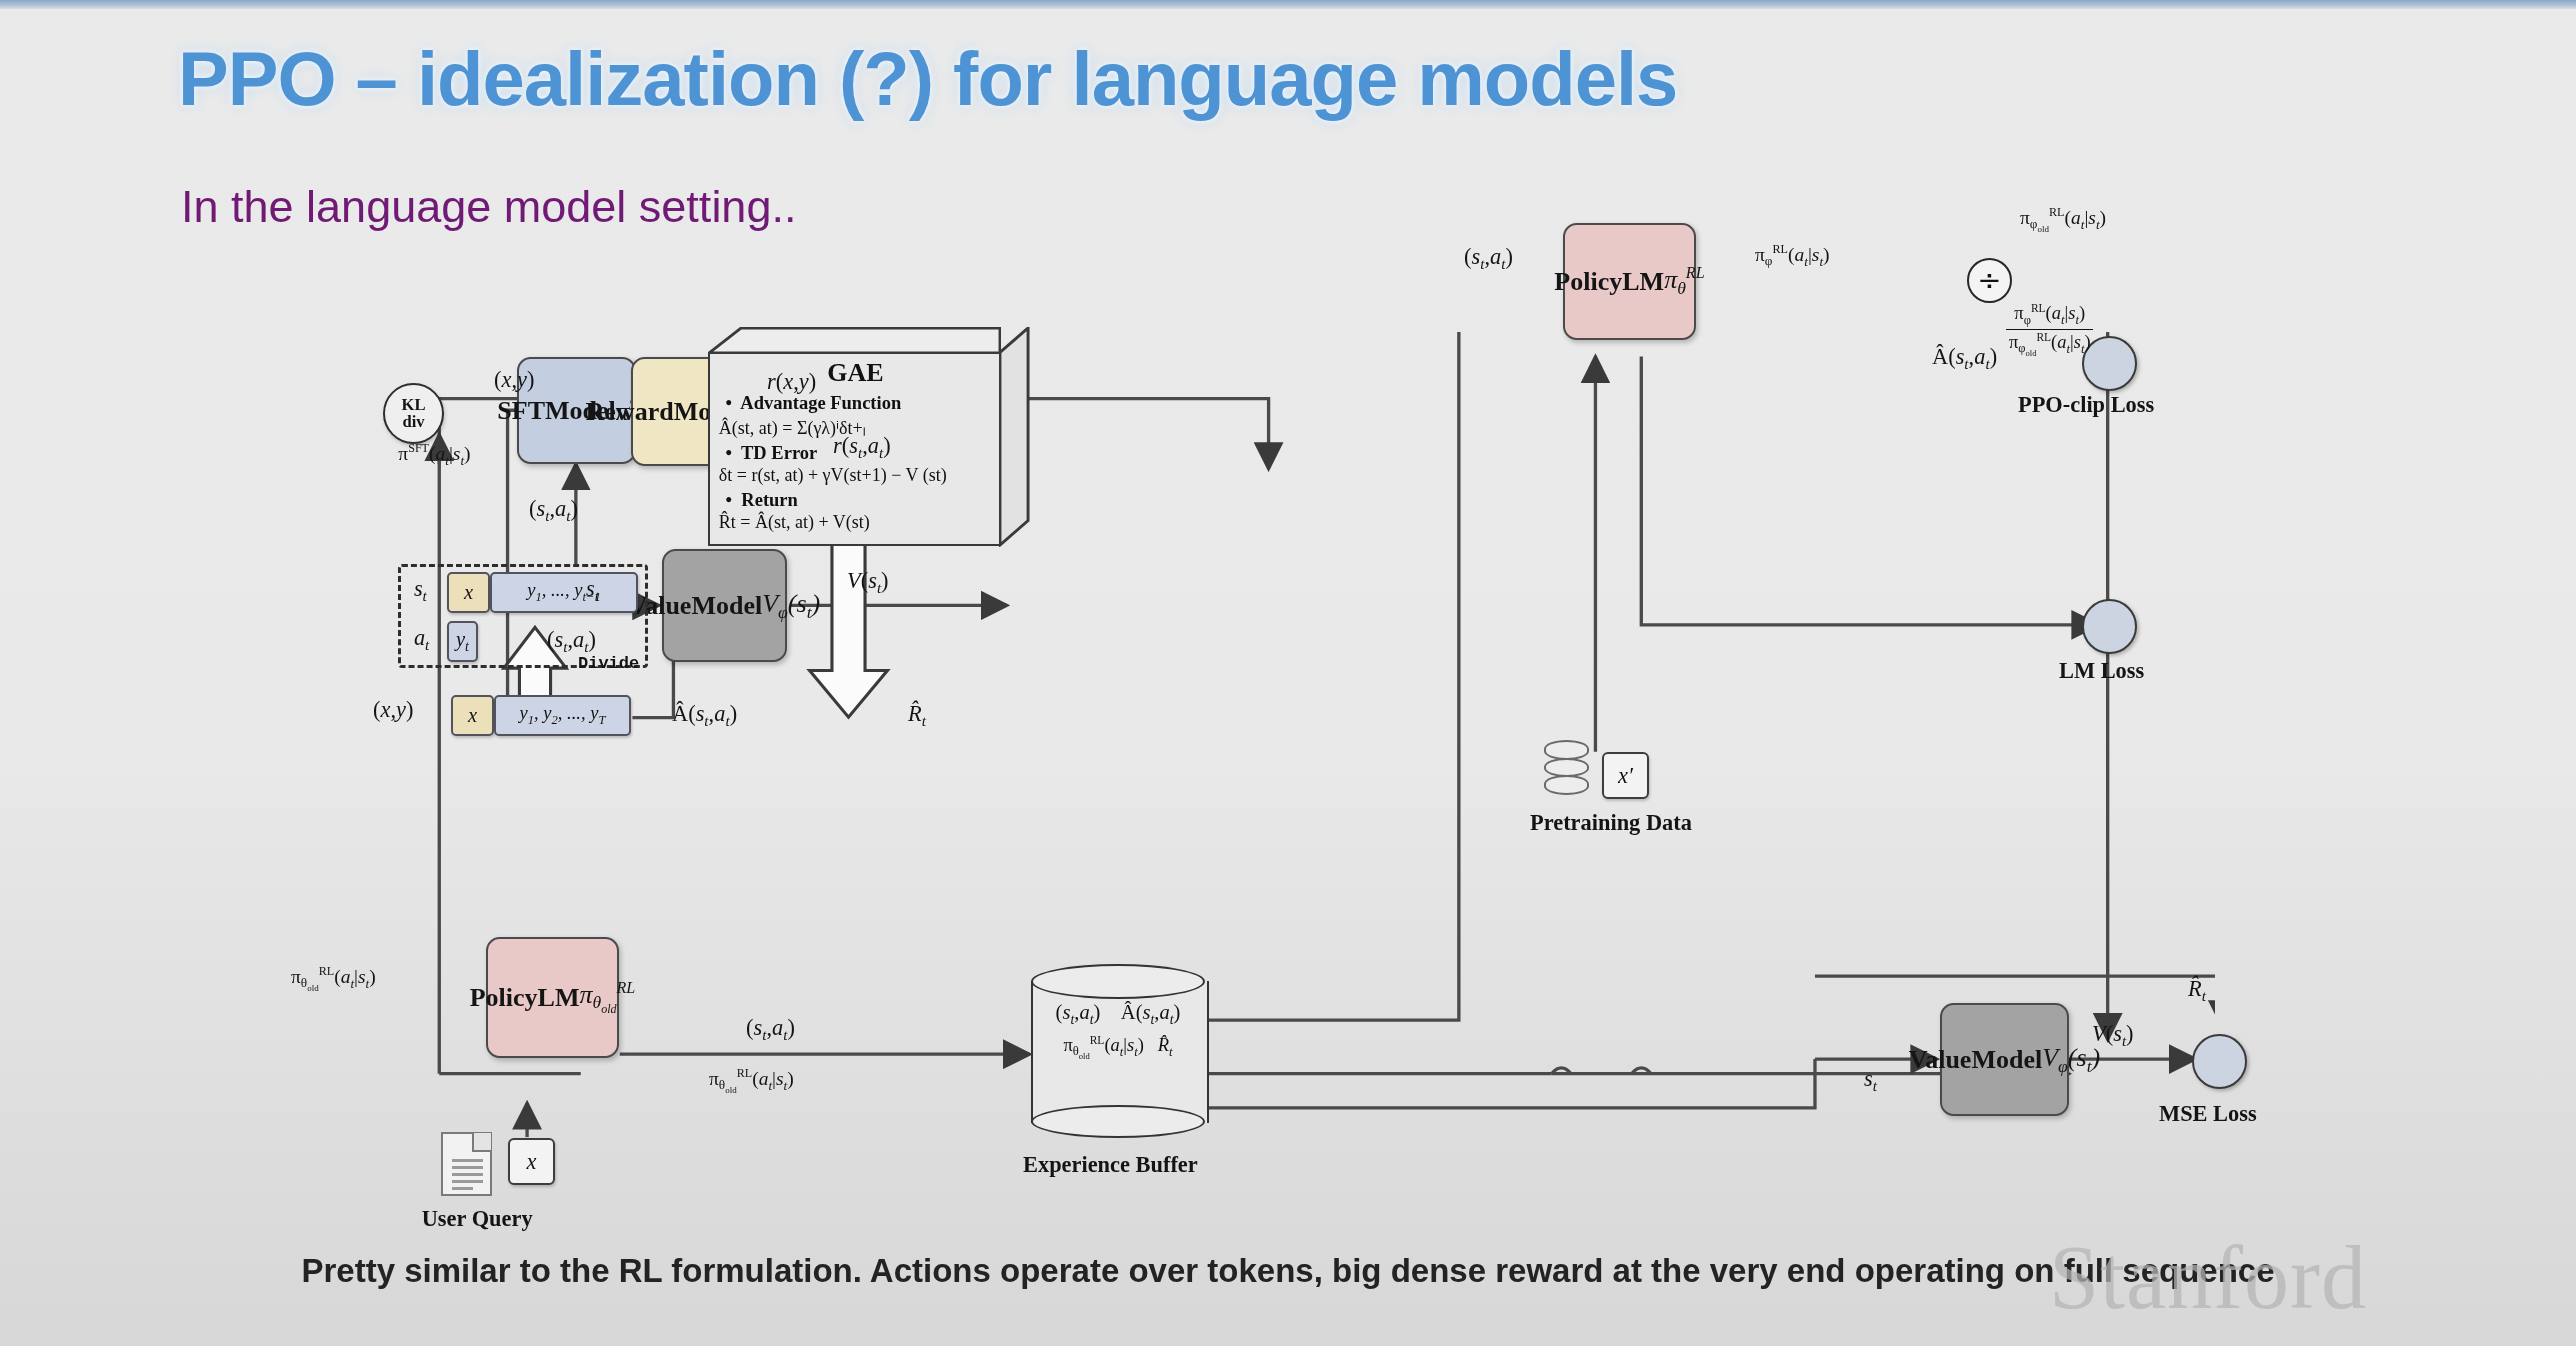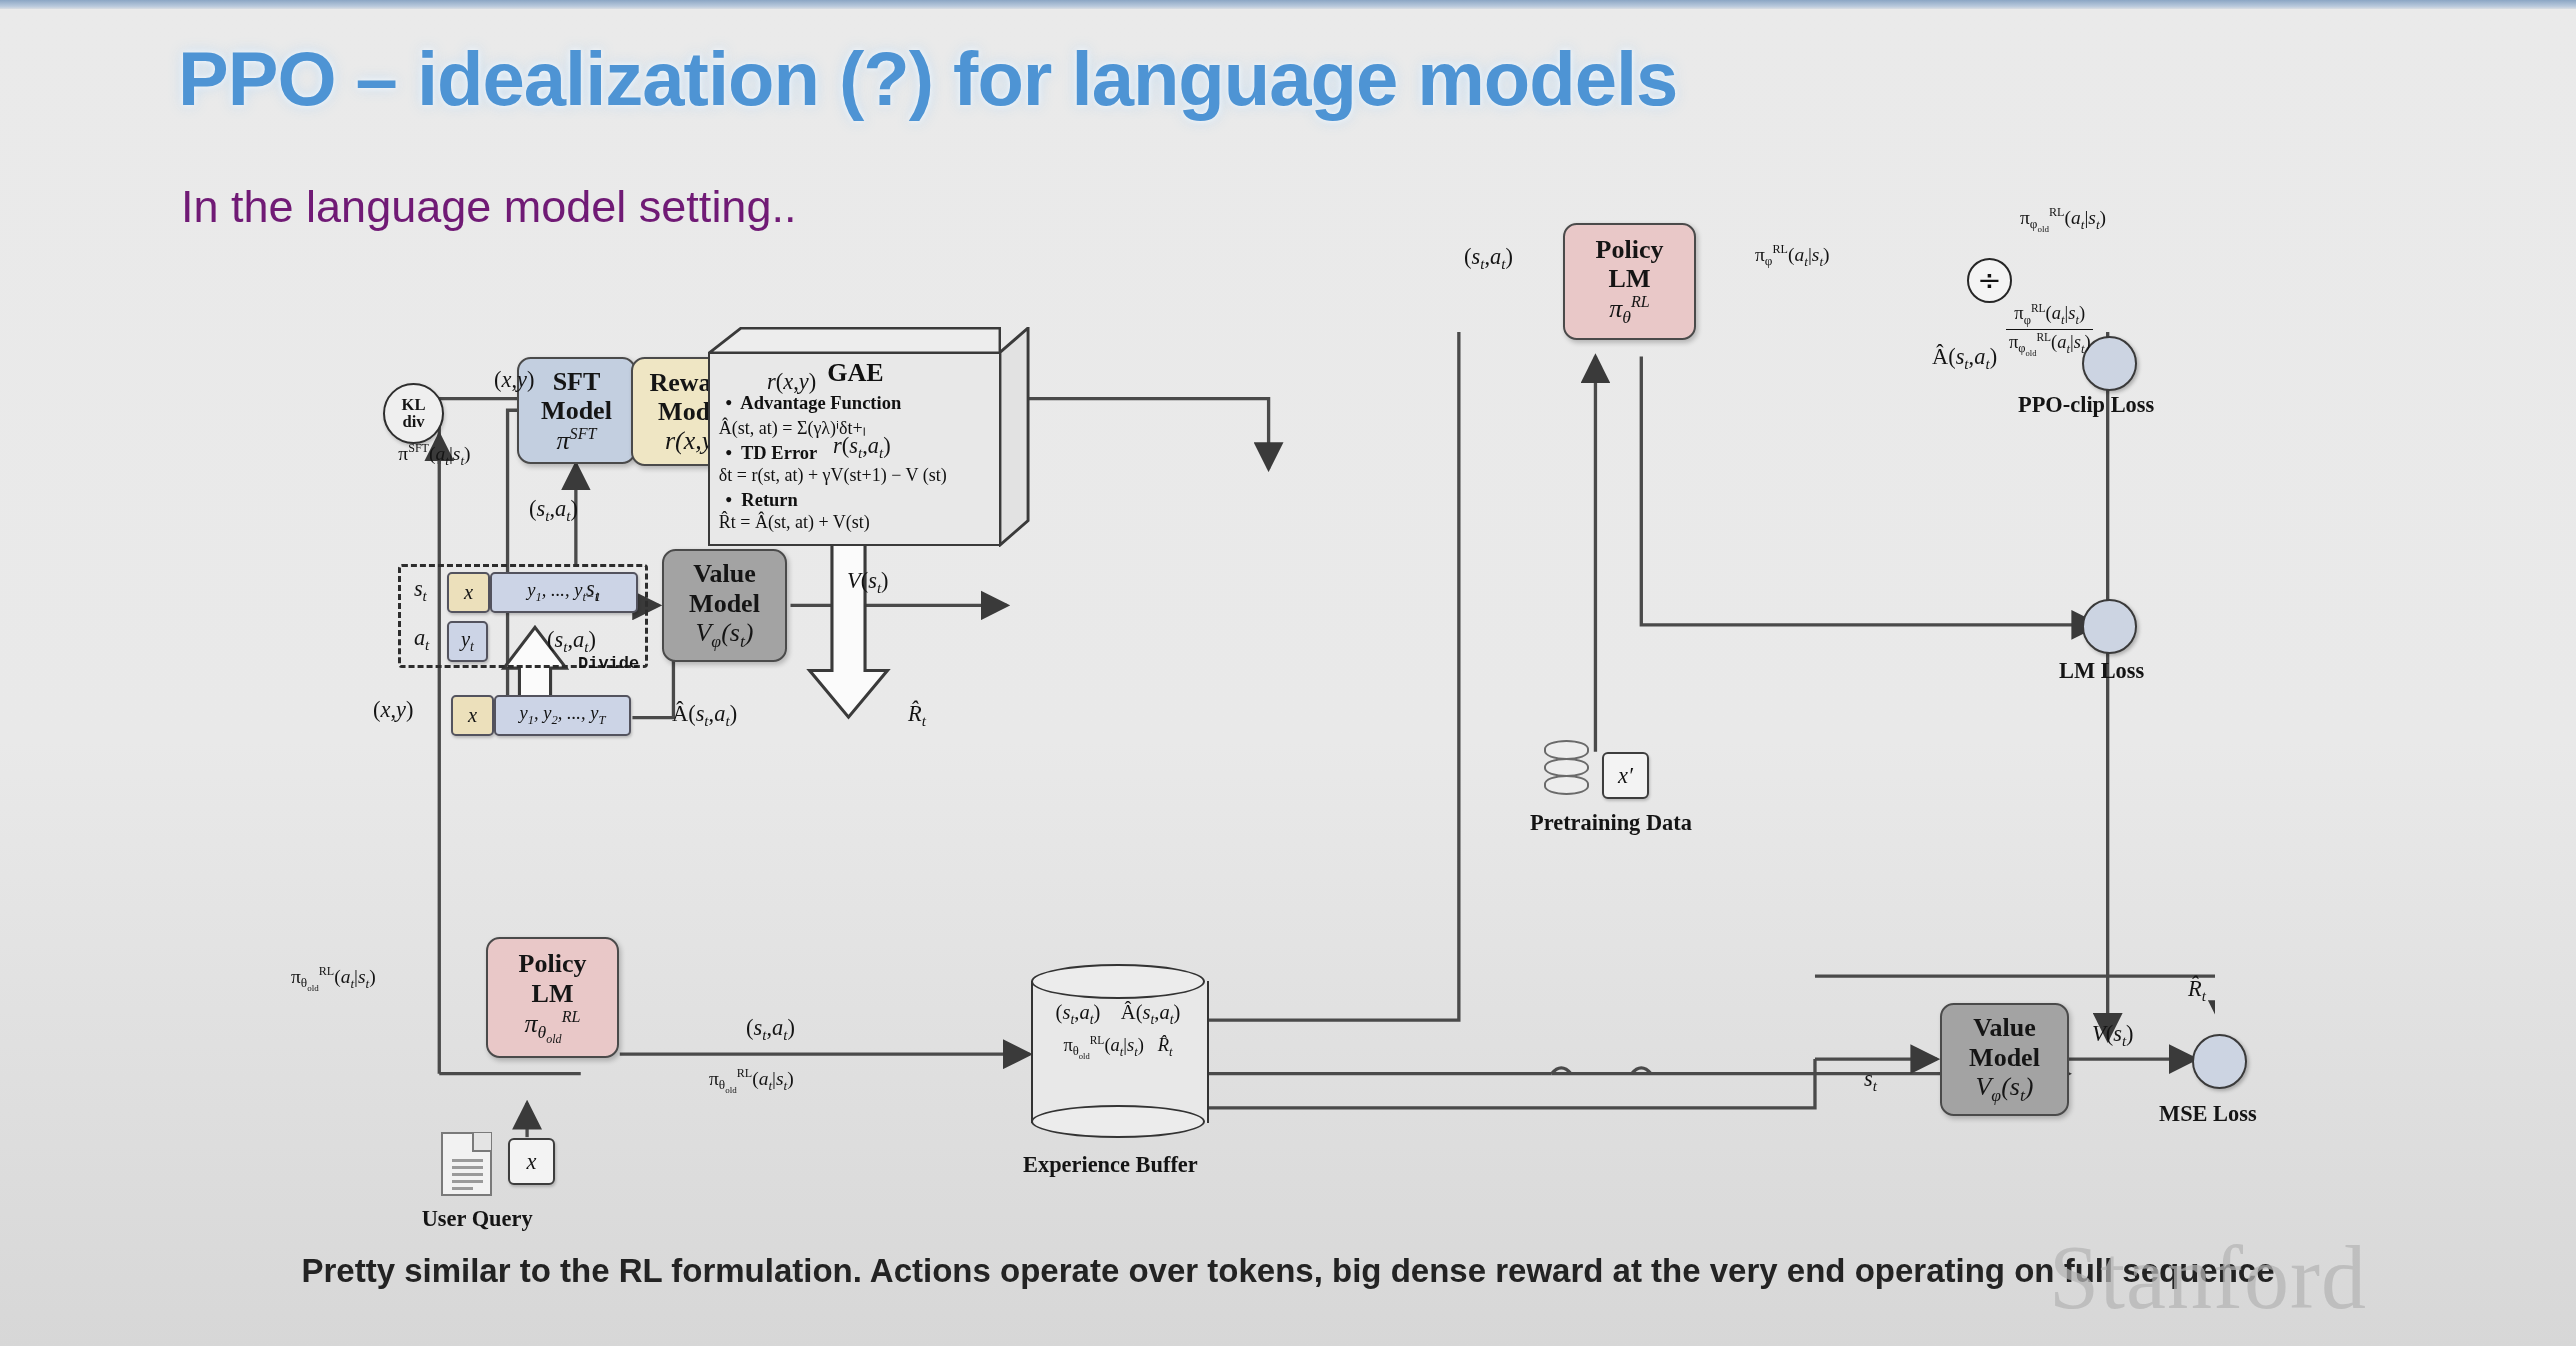--- a/index.html
+++ b/index.html
@@ -20,21 +20,21 @@
   #caption{position:absolute;left:0;top:1252px;width:2576px;text-align:center;
     font-size:33px;font-weight:bold;color:#232323;}
   #watermark{position:absolute;left:2049px;top:1226px;
     font-family:"Liberation Serif",serif;font-size:90px;color:#b5b5b5;
     opacity:.72;letter-spacing:1px;}
 
   
   #diagram{position:absolute;left:410px;top:332px;width:1805px;height:859px;}
   #wires{position:absolute;left:0;top:0;width:1805px;height:859px;}
 
-  .node{position:absolute;box-sizing:border-box;display:flex;flex-direction:column;
+  .node{position:absolute;box-sizing:border-box;display:flex;
     align-items:center;justify-content:center;text-align:right;
     font-family:"Liberation Serif",serif;color:#151515;
     border:2.9px solid #4a4a4a;border-radius:13.7px;
     box-shadow:2px 2.9px 4.9px rgba(0,0,0,.22);line-height:1.12;}
   .node .t1{font-weight:bold;font-size:26px;}
   .node .t2{font-size:26px;font-style:italic;}
   .n-sft{background:#c3cfe0;}
   .n-rew{background:#efe6c4;}
   .n-val{background:#a3a3a3;}
   .n-pol{background:#e9c8c8;}
@@ -314,21 +314,21 @@
   <div class="dashbox" style="left:-11.7px;top:232px;width:244px;height:98px;"></div>
   <div class="lbl" style="left:3.9px;top:244px;"><i>s<sub>t</sub></i></div>
   <div class="strip" style="left:37px;top:240px;">
     <div class="cell x">x</div>
     <div class="cell y" style="width:148px;">
         <span style="font-size:18.5px;"><i>y</i><sub>1</sub>, ..., <i>y</i><sub><i>t</i>−1</sub></span>
       </div>
   </div>
   <div class="lbl" style="left:3.9px;top:293px;"><i>a<sub>t</sub></i></div>
   <div class="strip" style="left:37px;top:289px;">
-    <div class="cell y" style="width:41px;">
+    <div class="cell y" style="width:31px;">
         <i>y<sub>t</sub></i>
       </div>
   </div>
   <div class="lbl" style="left:137px;top:295px;">(<i>s<sub>t</sub></i>,<i>a<sub>t</sub></i>)</div>
 
   <div class="lbl b" style="left:168px;top:322px;">Divide</div>
 
   <div class="lbl" style="left:-37px;top:365px;">(<i>x</i>,<i>y</i>)</div>
   <div class="strip" style="left:41px;top:363px;">
     <div class="cell x">x</div>

